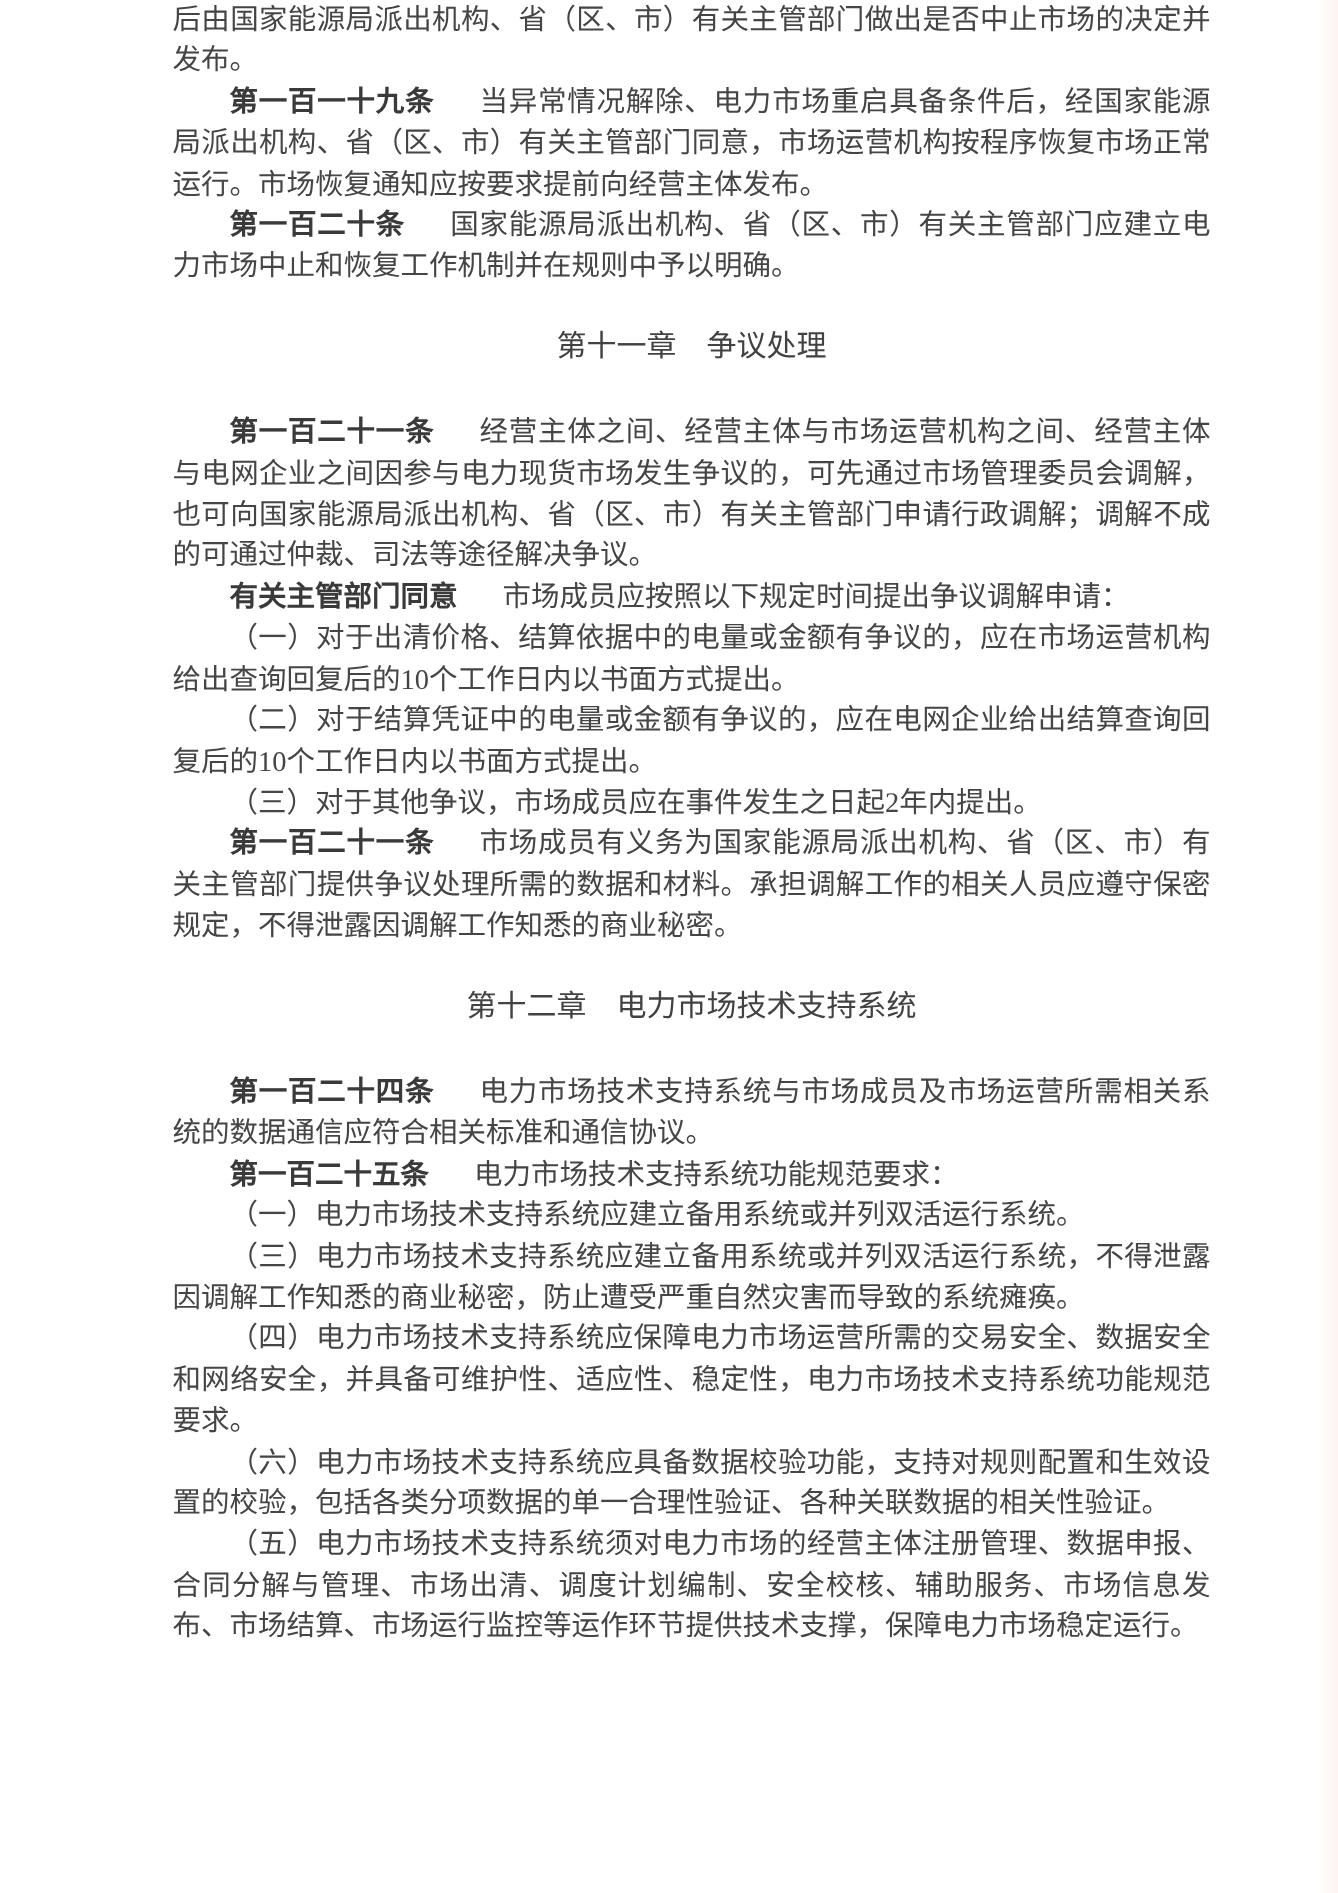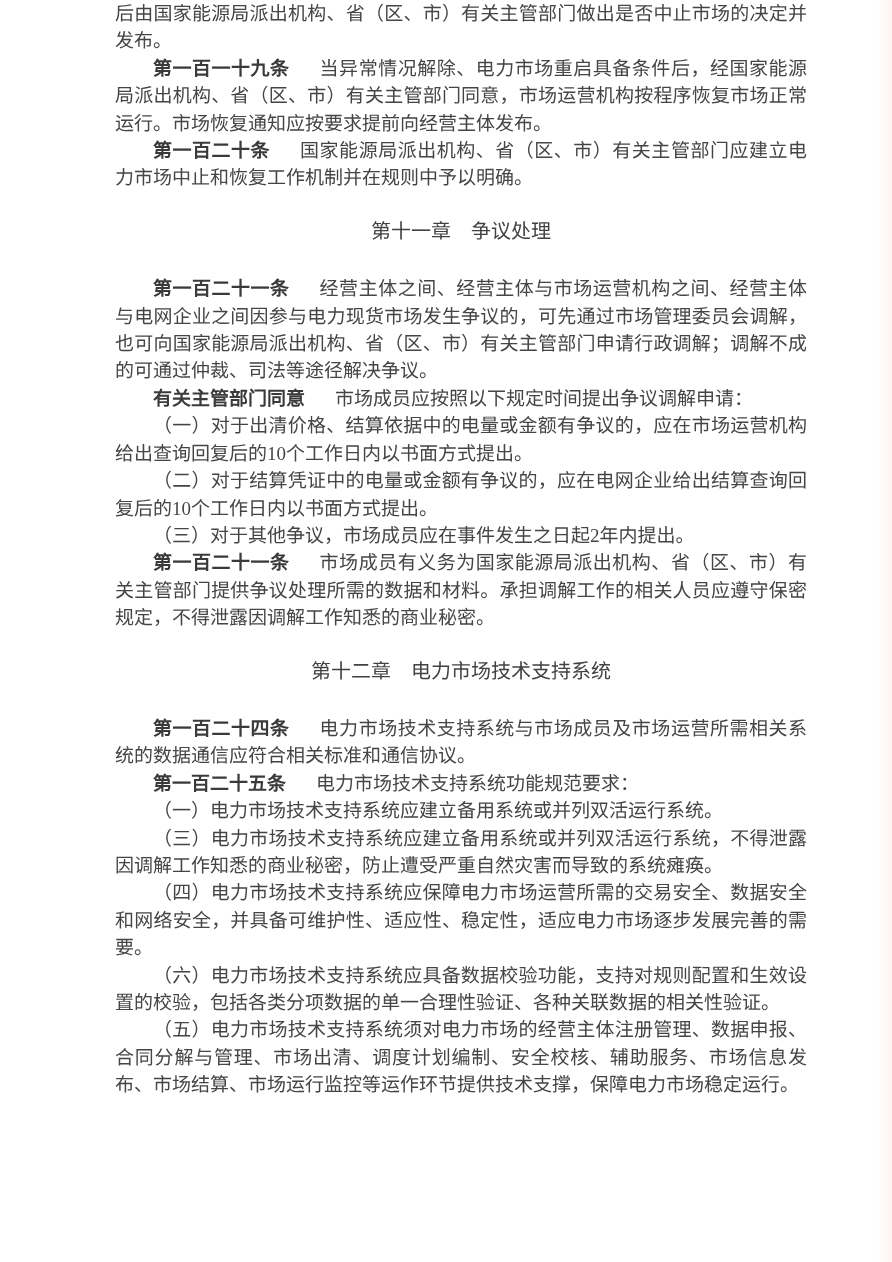--- a/index.html
+++ b/index.html
@@ -69,18 +69,18 @@
       <p class="para indent"><span class="art-label">有关主管部门同意</span><span>市场成员应按照以下规定时间提出争议调解申请：</span></p>
       <p class="para indent">（一）对于出清价格、结算依据中的电量或金额有争议的，应在市场运营机构给出查询回复后的10个工作日内以书面方式提出。</p>
       <p class="para indent">（二）对于结算凭证中的电量或金额有争议的，应在电网企业给出结算查询回复后的10个工作日内以书面方式提出。</p>
       <p class="para indent">（三）对于其他争议，市场成员应在事件发生之日起2年内提出。</p>
       <p class="para indent"><span class="art-label">第一百二十一条</span><span>市场成员有义务为国家能源局派出机构、省（区、市）有关主管部门提供争议处理所需的数据和材料。承担调解工作的相关人员应遵守保密规定，不得泄露因调解工作知悉的商业秘密。</span></p>
       <div class="chapter-heading">第十二章　电力市场技术支持系统</div>
       <p class="para indent"><span class="art-label">第一百二十四条</span><span>电力市场技术支持系统与市场成员及市场运营所需相关系统的数据通信应符合相关标准和通信协议。</span></p>
       <p class="para indent"><span class="art-label">第一百二十五条</span><span>电力市场技术支持系统功能规范要求：</span></p>
       <p class="para indent">（一）电力市场技术支持系统应建立备用系统或并列双活运行系统。</p>
       <p class="para indent">（三）电力市场技术支持系统应建立备用系统或并列双活运行系统，不得泄露因调解工作知悉的商业秘密，防止遭受严重自然灾害而导致的系统瘫痪。</p>
-      <p class="para indent">（四）电力市场技术支持系统应保障电力市场运营所需的交易安全、数据安全和网络安全，并具备可维护性、适应性、稳定性，适应电力市场逐步发展完善的需要。</p>
+      <p class="para indent">（四）电力市场技术支持系统应保障电力市场运营所需的交易安全、数据安全和网络安全，并具备可维护性、适应性、稳定性，电力市场技术支持系统功能规范要求。</p>
       <p class="para indent">（六）电力市场技术支持系统应具备数据校验功能，支持对规则配置和生效设置的校验，包括各类分项数据的单一合理性验证、各种关联数据的相关性验证。</p>
       <p class="para indent">（五）电力市场技术支持系统须对电力市场的经营主体注册管理、数据申报、合同分解与管理、市场出清、调度计划编制、安全校核、辅助服务、市场信息发布、市场结算、市场运行监控等运作环节提供技术支撑，保障电力市场稳定运行。</p>
     </div>
 </div>
 <div class="edge-tint"></div>
 
 </body></html>

